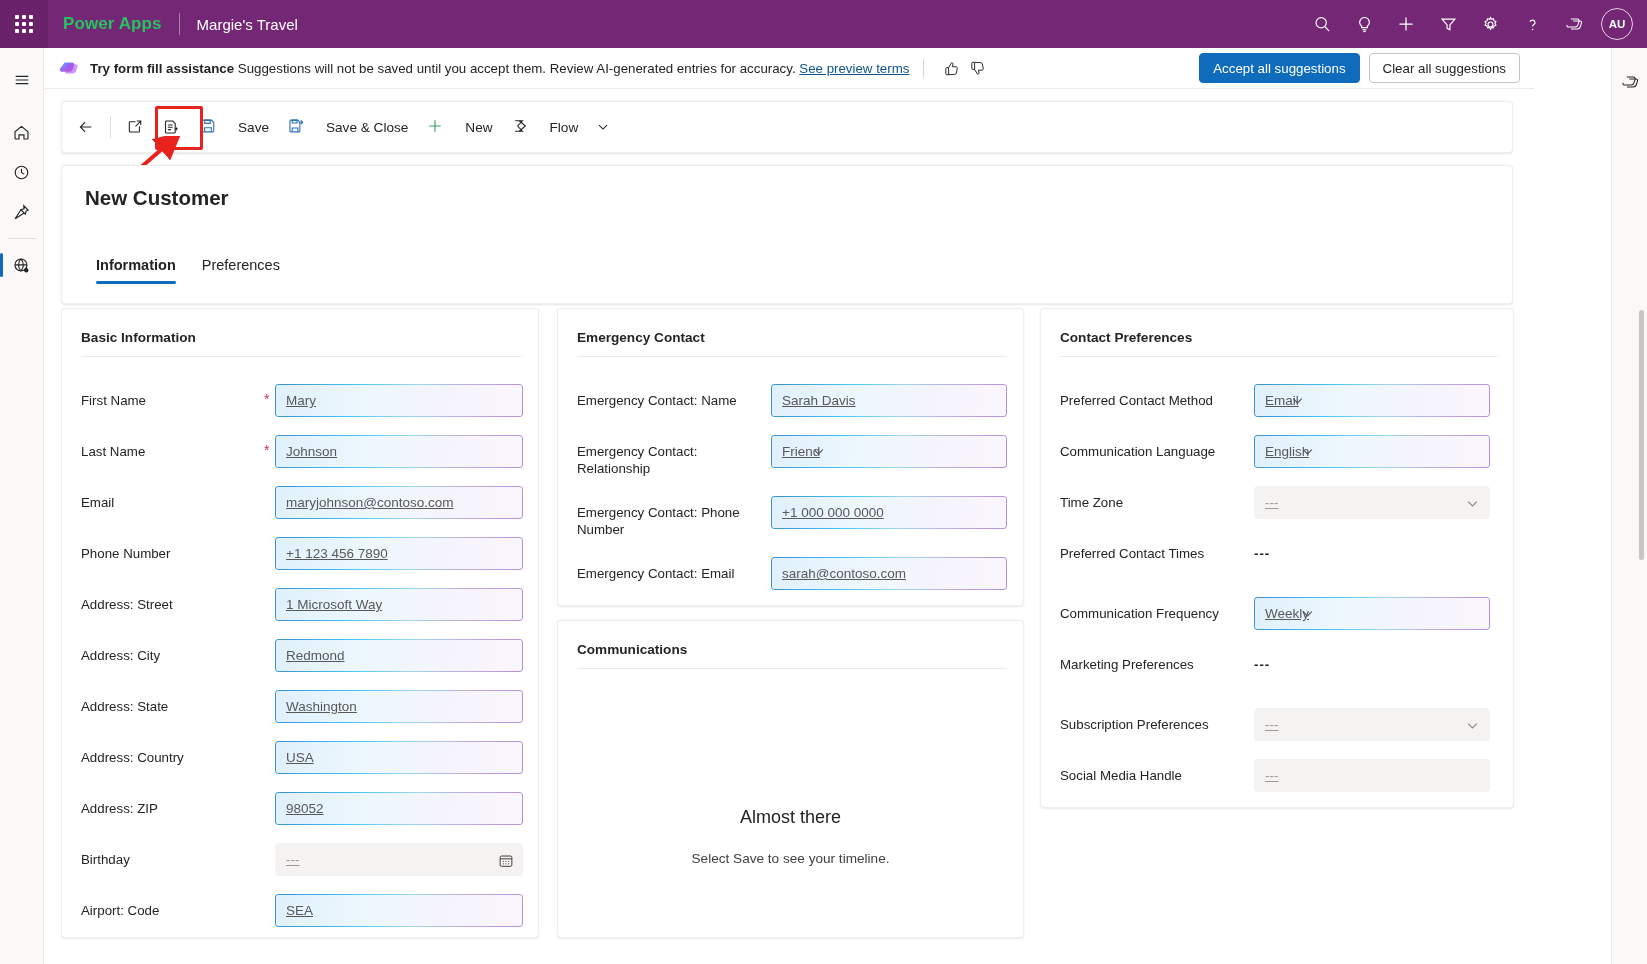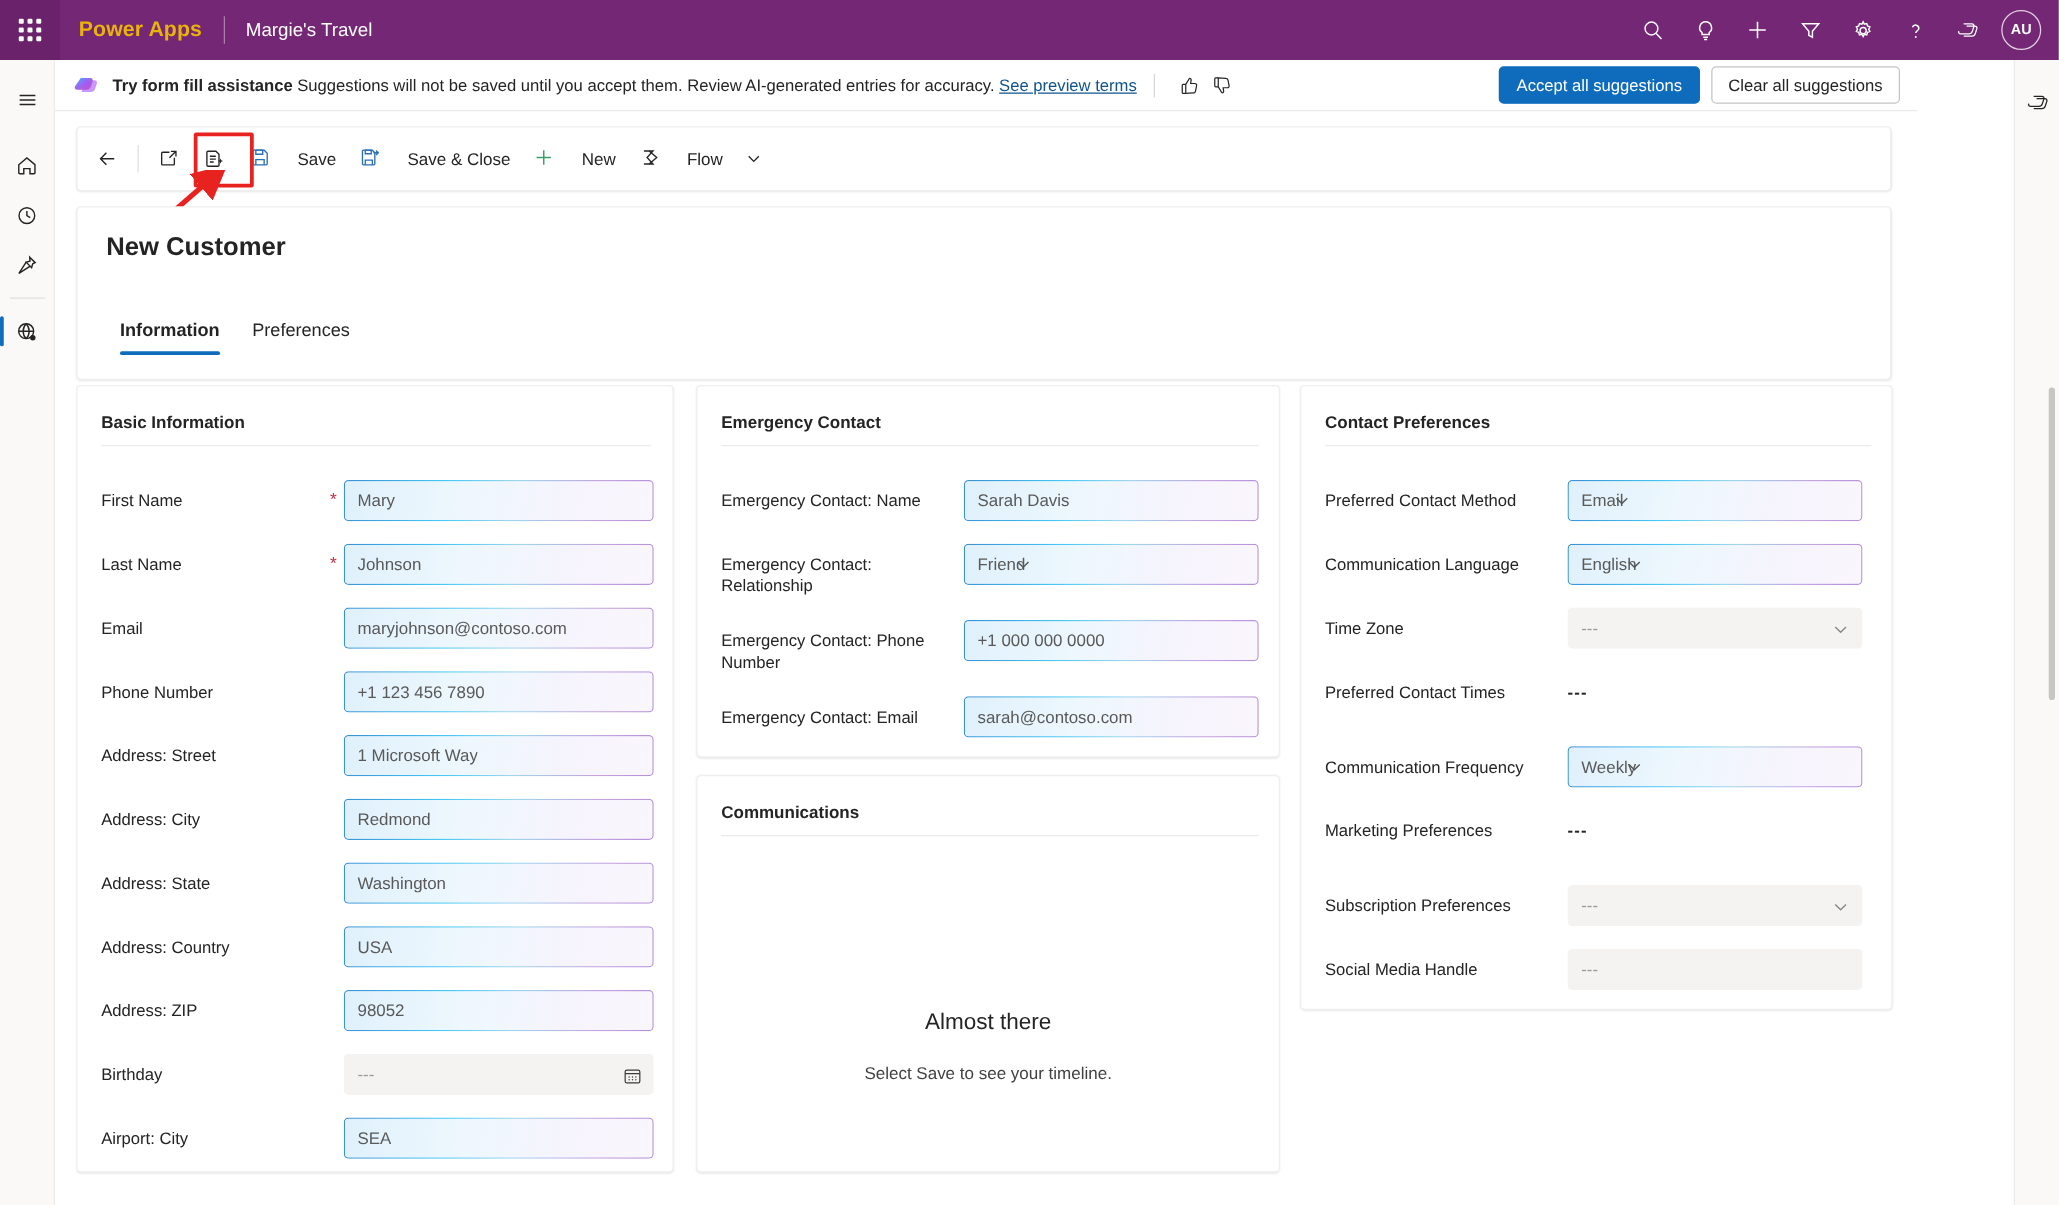--- a/index.html
+++ b/index.html
@@ -14,21 +14,21 @@
   #topbar {
     position:absolute; left:0; top:0; width:1647px; height:48px;
     background:#742774; display:flex; align-items:center;
   }
   #waffle {
     width:48px; height:48px; display:flex; align-items:center; justify-content:center;
     background:#6a236a; cursor:pointer;
   }
   #waffle .dots { display:grid; grid-template-columns:repeat(3,4px); grid-template-rows:repeat(3,4px); gap:3px; }
   #waffle .dots i { width:4px; height:4px; background:#fff; border-radius:1px; display:block; }
-  #brand { margin-left:15px; font-size:17px; font-weight:600; color:#eab308; letter-spacing:.1px; }
+  #brand { margin-left:15px; font-size:17px; font-weight:600; color:#22c55e; letter-spacing:.1px; }
   #brandsep { width:1px; height:22px; background:#ad7ead; margin:0 17px; }
   #appname { font-size:15px; color:#fff; font-weight:400; }
   #topright { margin-left:auto; display:flex; align-items:center; padding-right:14px; }
   #topright .tbtn {
     width:42px; height:40px; display:flex; align-items:center; justify-content:center;
     cursor:pointer; color:#fff;
   }
   #avatar {
     width:32px; height:32px; border-radius:50%; border:1.3px solid #e3cfe3;
     display:flex; align-items:center; justify-content:center;
@@ -158,21 +158,21 @@
   .fld.ai::after {
     content:""; position:absolute; inset:0; border-radius:3px; pointer-events:none;
     background:linear-gradient(100deg, rgba(222,240,252,.95) 0%, rgba(235,246,253,.85) 40%, rgba(243,240,252,.75) 72%, rgba(247,242,253,.7) 100%);
     z-index:0;
   }
   .fld.ai > .fv, .fld.ai > .chev, .fld.ai > .calico { position:relative; z-index:1; }
   
   .fld.empty {
     background:#f4f3f2; border:1px solid transparent; color:#9a9a9a;
   }
-  .fv { white-space:nowrap; overflow:hidden; }
+  .fv { white-space:nowrap; overflow:hidden;text-decoration:underline; }
   .chev { position:absolute; right:9px; top:0; height:33px; display:flex; align-items:center; color:#53575c; }
   .fld.empty .chev { color:#8a8886; }
   .calico { position:absolute; right:8px; top:0; height:33px; display:flex; align-items:center; color:#4a4a4a; }
   .plainval { font-size:13.3px; color:#242424; font-weight:700; letter-spacing:1px; padding-top:9px; }
 
   
   .tlTitle { text-align:center; font-size:18px; color:#242424; font-weight:400; }
   .tlSub { text-align:center; font-size:13.6px; color:#424242; }
 
   
@@ -505,21 +505,21 @@
             <circle cx="12" cy="9.6" r=".65" fill="#3b3a39" stroke="none"></circle>
             <circle cx="6" cy="12.2" r=".65" fill="#3b3a39" stroke="none"></circle>
             <circle cx="9" cy="12.2" r=".65" fill="#3b3a39" stroke="none"></circle>
             <circle cx="12" cy="12.2" r=".65" fill="#3b3a39" stroke="none"></circle>
           </svg>
         </span>
       </div>
     </div>
 
     <div class="row" style="left:19px; top:585px; width:442px;">
-      <div class="flabel">Airport: City</div>
+      <div class="flabel">Airport: Code</div>
       <div class="req"></div>
       <div class="fld ai" style="width:248px;">
         <span class="fv">SEA</span>
       </div>
     </div>
   </div>
 
   <div class="card" style="left:496px; top:0px; width:467px; height:298px;">
     <div class="cardtitle" style="position:absolute;left:19px;top:21px;">Emergency Contact</div>
     <div class="cardrule" style="position:absolute;left:19px;top:47px;width:430px;"></div>

